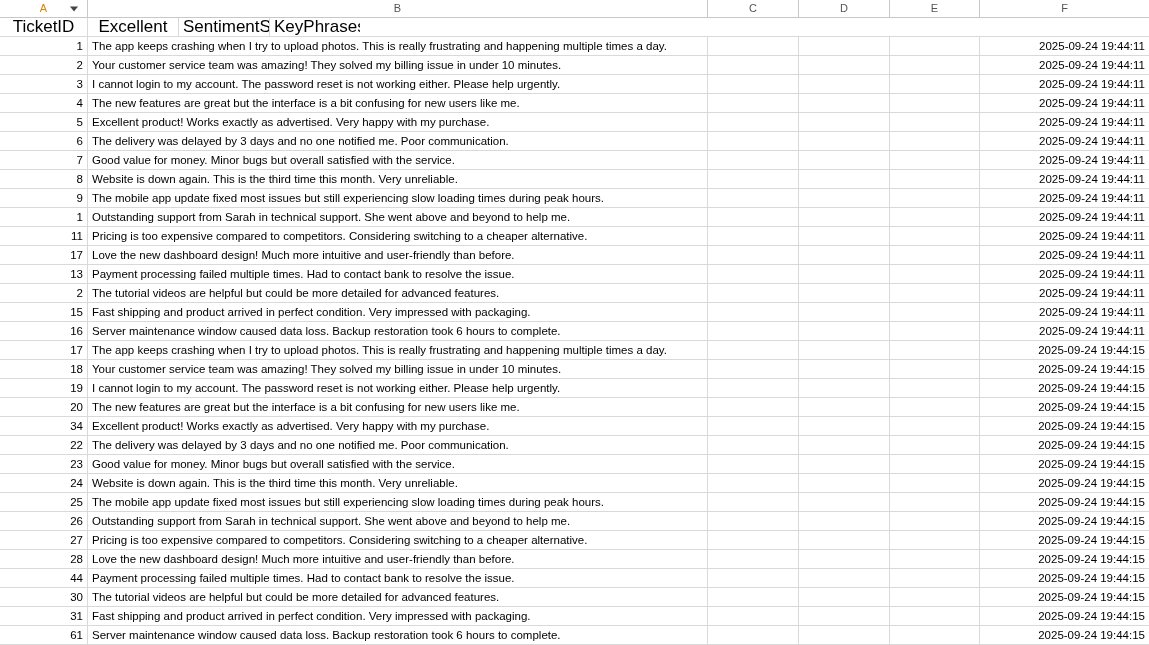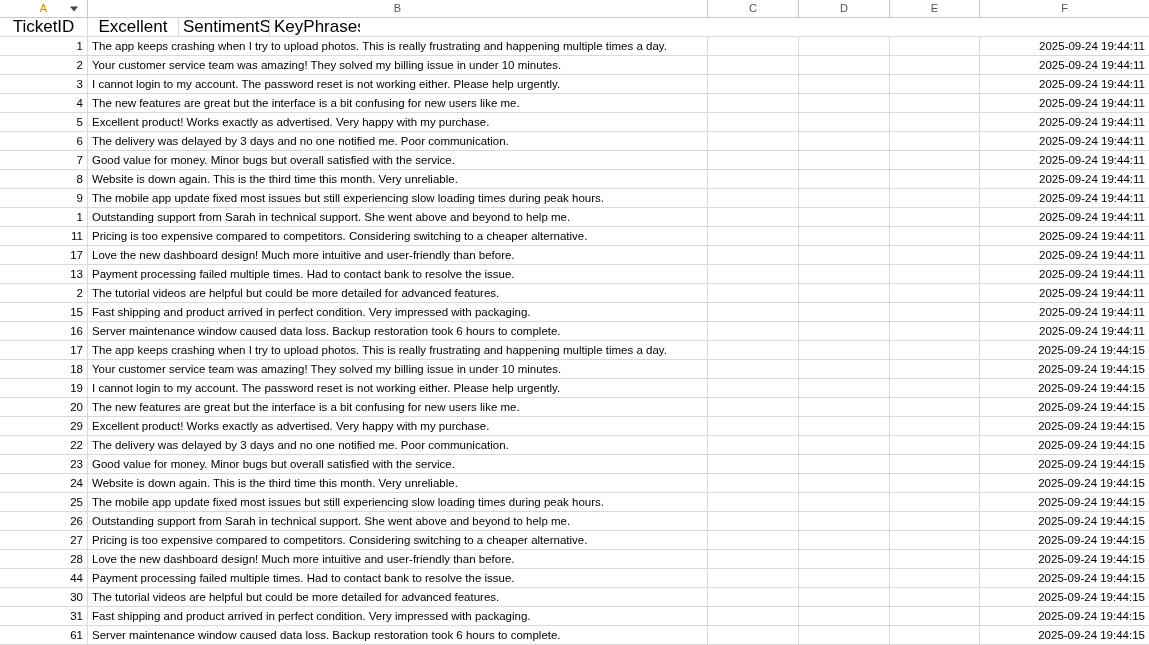--- a/index.html
+++ b/index.html
@@ -290,21 +290,21 @@
       </div>
       <div class="row">
         <div class="cell c-a num">20</div>
         <div class="cell c-b txt">The new features are great but the interface is a bit confusing for new users like me.</div>
         <div class="cell c-c txt"></div>
         <div class="cell c-d txt"></div>
         <div class="cell c-e txt"></div>
         <div class="cell c-f date">2025-09-24 19:44:15</div>
       </div>
       <div class="row">
-        <div class="cell c-a num">29</div>
+        <div class="cell c-a num">34</div>
         <div class="cell c-b txt">Excellent product! Works exactly as advertised. Very happy with my purchase.</div>
         <div class="cell c-c txt"></div>
         <div class="cell c-d txt"></div>
         <div class="cell c-e txt"></div>
         <div class="cell c-f date">2025-09-24 19:44:15</div>
       </div>
       <div class="row">
         <div class="cell c-a num">22</div>
         <div class="cell c-b txt">The delivery was delayed by 3 days and no one notified me. Poor communication.</div>
         <div class="cell c-c txt"></div>

